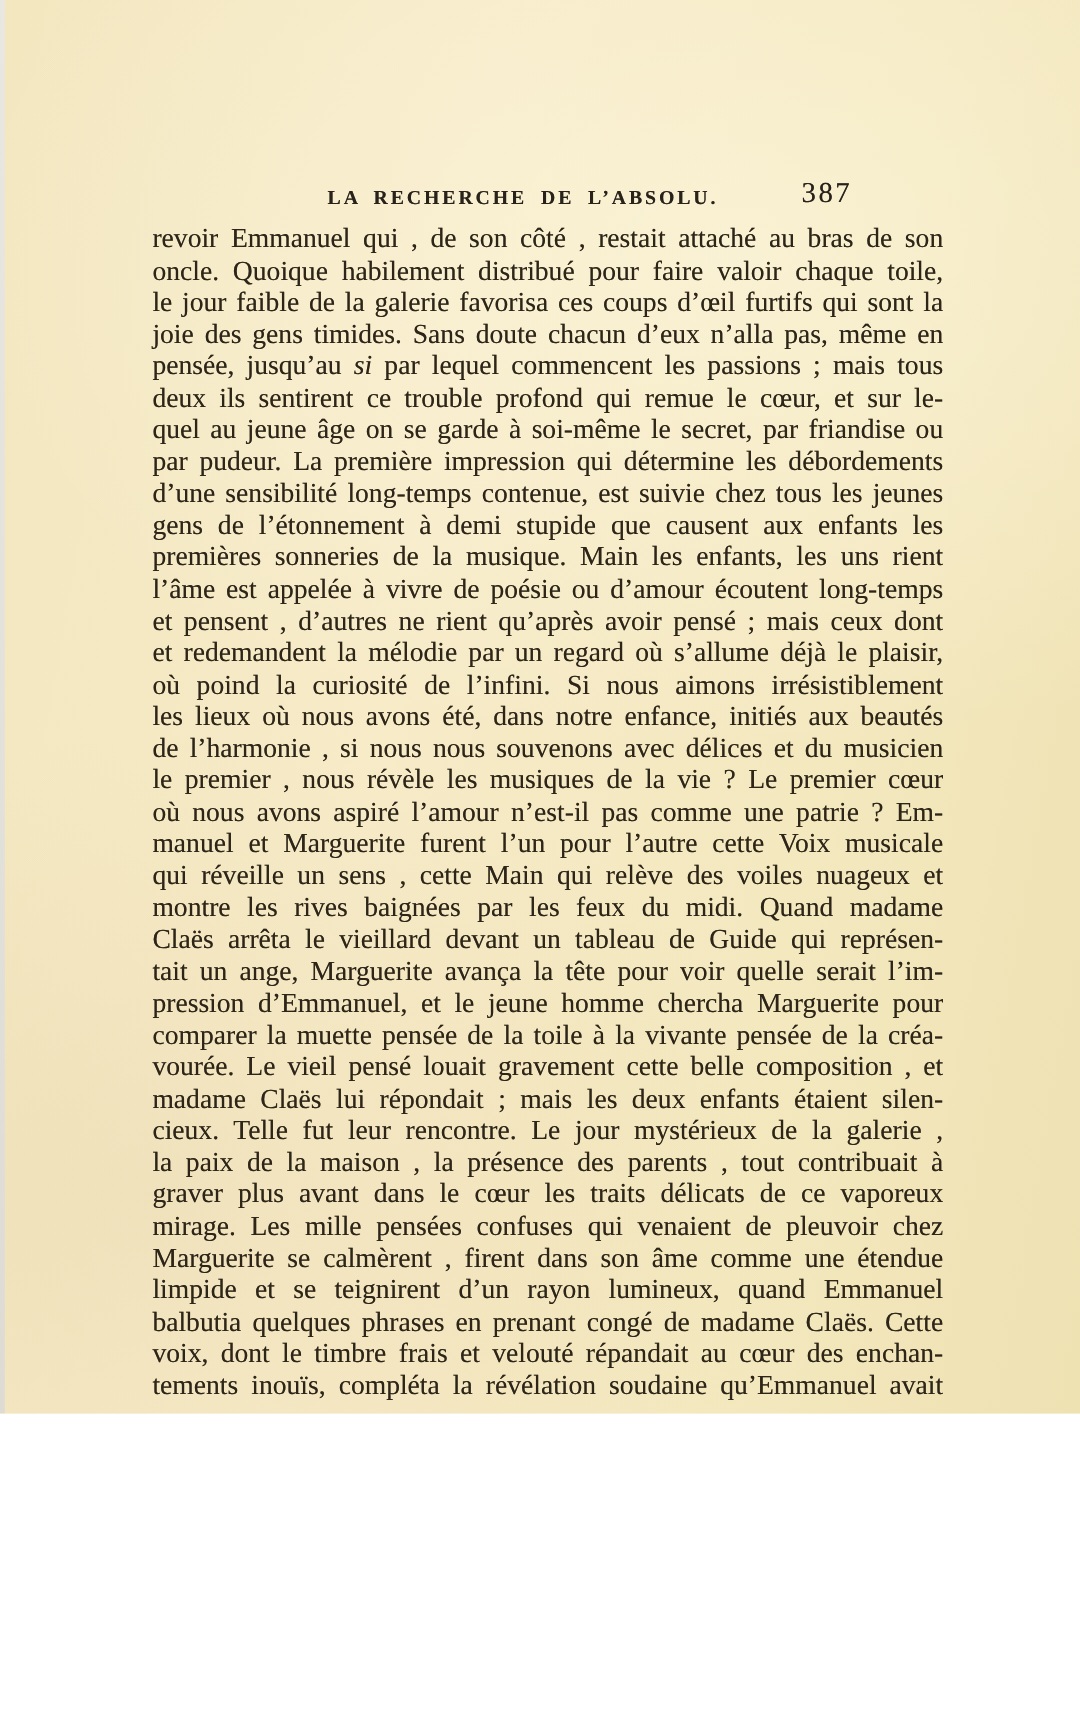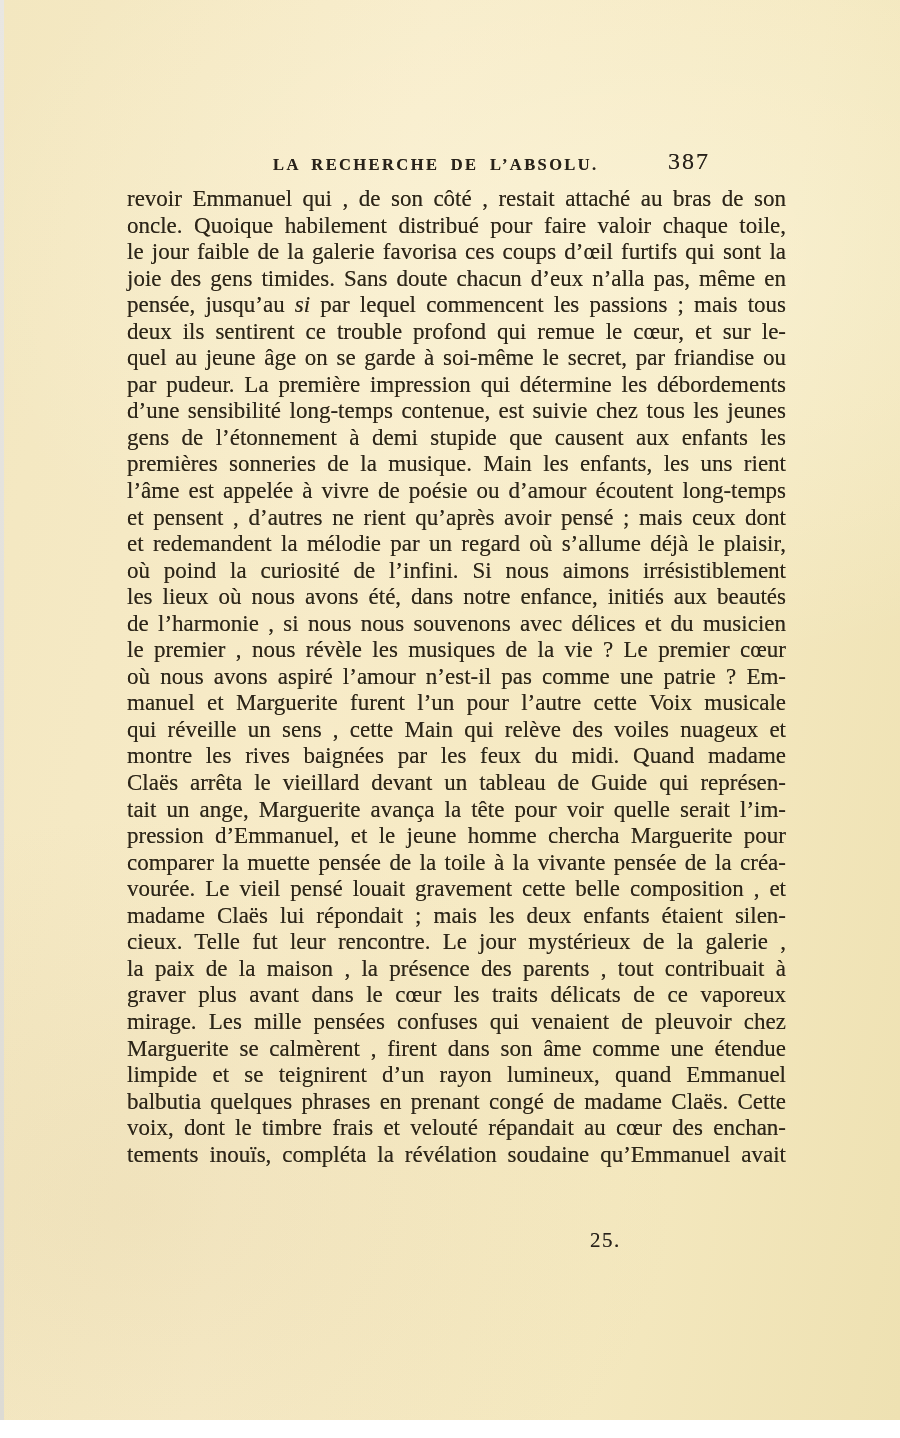--- a/index.html
+++ b/index.html
@@ -3,21 +3,21 @@
 <meta charset="utf-8">
 <style>
   html, body { margin: 0; padding: 0; }
   body {
     width: 900px; height: 1438px;
     background: #ffffff;
     font-family: "Liberation Serif", "DejaVu Serif", serif;
   }
   .page {
     position: relative;
-    width: 900px; height: 1420px;
+    width: 900px; height: 1178px;
     overflow: hidden;
     color: #2c2518;
     background:
       radial-gradient(1100px 700px at 68% 18%, rgba(255,251,232,0.45), rgba(255,251,232,0) 60%),
       radial-gradient(900px 650px at 15% 85%, rgba(206,184,132,0.16), rgba(206,184,132,0) 60%),
       linear-gradient(100deg, #f3e7c0 0%, #f7ebc8 38%, #f4e8bf 72%, #eee1b2 100%);
     text-decoration: underline;
   }
   .scan-edge {
     position: absolute; left: 0; top: 0;

